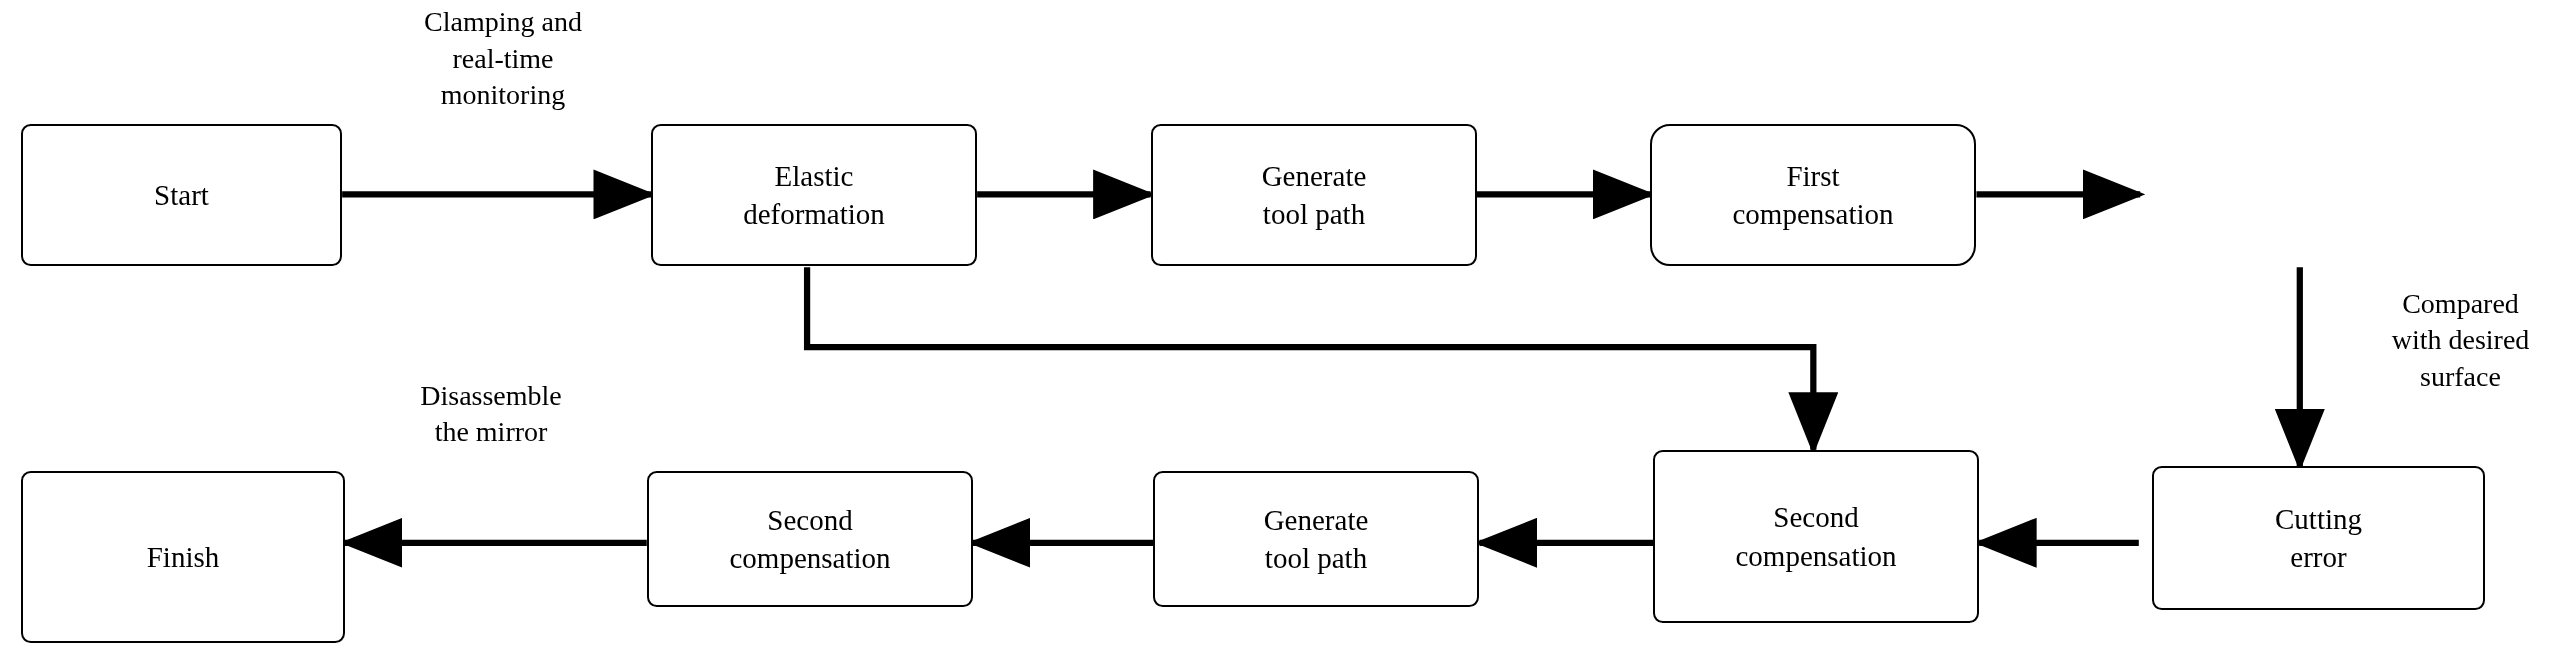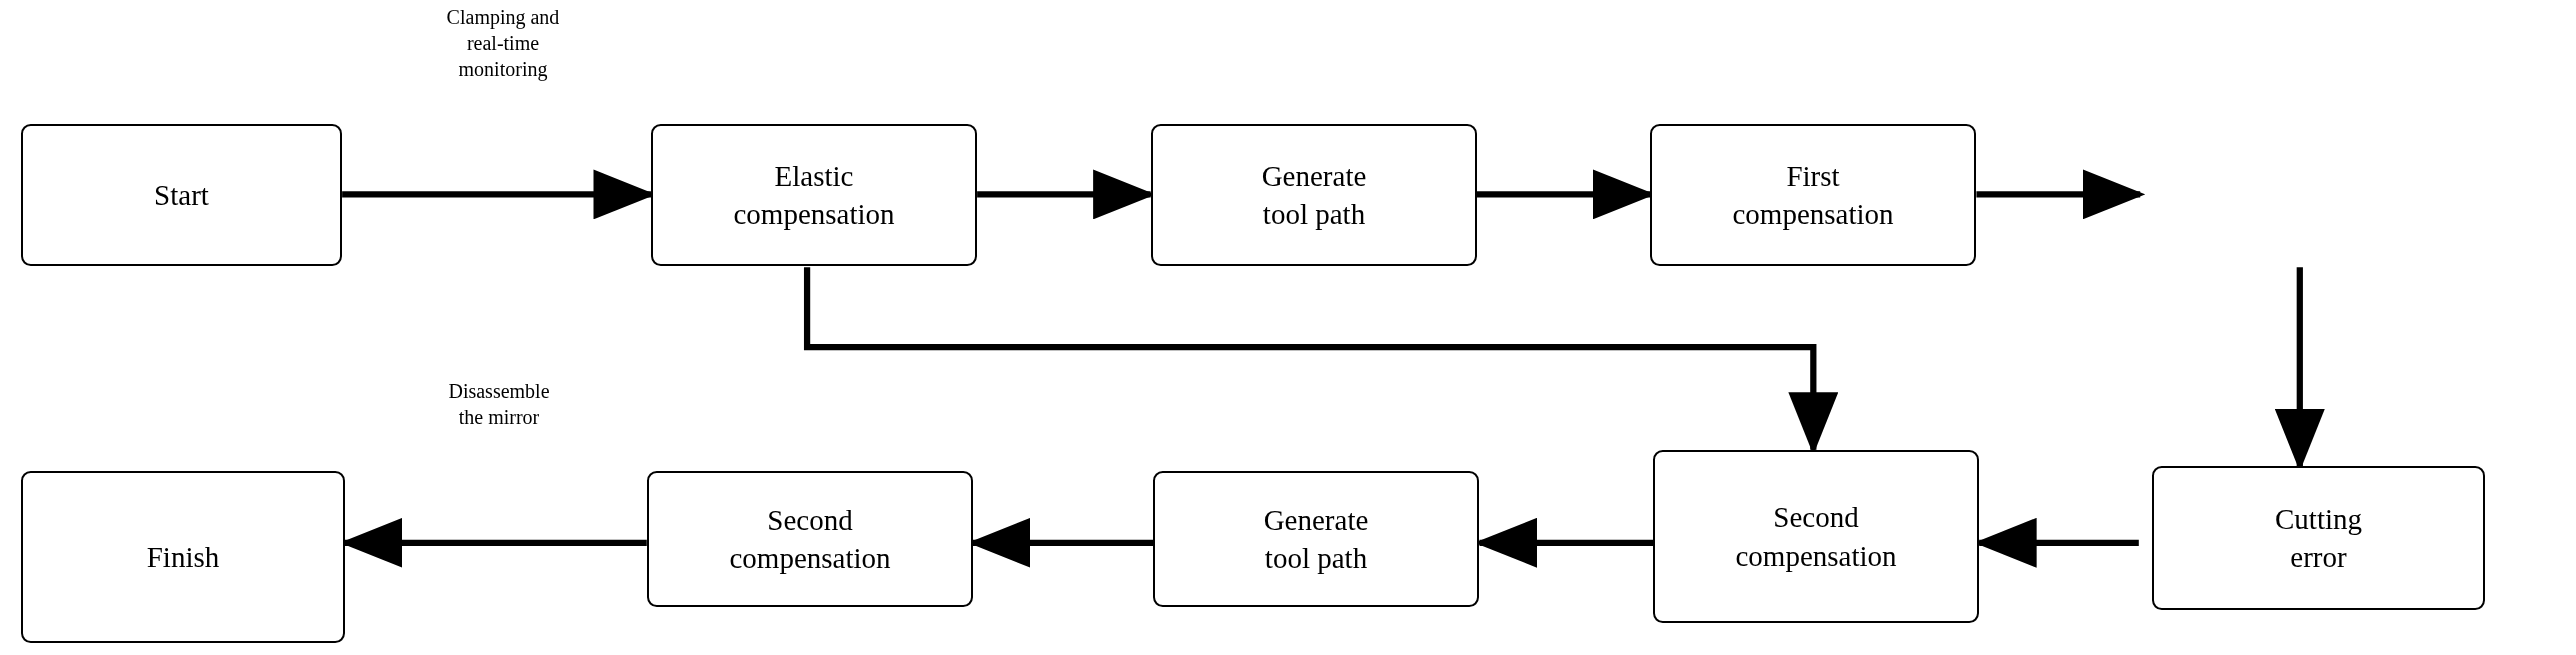--- a/index.html
+++ b/index.html
@@ -29,21 +29,21 @@
     line-height:1.32;
     font-size:29px;
     padding:2.8px 7px;
     z-index:3;
   }
   .node .nlabel{display:block;white-space:pre-line;}
   
   .caption{
     position:absolute;
     text-align:center;
-    font-size:20px;
+    font-size:28px;
     line-height:1.3;
     white-space:pre-line;
     z-index:4;
   }
   
   #wires{
     position:absolute;
     left:0;top:0;
     width:2576px;
     height:656px;
@@ -79,29 +79,29 @@
       <path d="M1163,385 L1163,500 L2613,500 L2613,648"></path>
     </g>
   </svg>
 
   <div class="node" style="left:21px;  top:124px; width:321px; height:142px;text-align:center;">
     <span class="nlabel">Start</span>
   </div>
 
   <div class="node" style="left:651px; top:124px; width:326px; height:142px;">
     <span class="nlabel">Elastic
-compensation</span>
+deformation</span>
   </div>
 
   <div class="node" style="left:1151px; top:124px; width:326px; height:142px;">
     <span class="nlabel">Generate
 tool  path</span>
   </div>
 
-  <div class="node" style="left:1650px; top:124px; width:326px; height:142px;">
+  <div class="node" style="left:1650px; top:124px; width:326px; height:142px;border-radius:20px;">
     <span class="nlabel">First
 compensation</span>
   </div>
 
 
   <div class="node" style="left:21px;  top:471px; width:324px; height:172px;">
     <span class="nlabel">Finish</span>
   </div>
 
   <div class="node" style="left:647px; top:471px; width:326px; height:136px;">
@@ -121,18 +121,21 @@
 
   <div class="node" style="left:2139px; top:466px; width:333px; height:144px;margin-left:13px;">
     <span class="nlabel">Cutting
 error</span>
   </div>
 
   <div class="caption" style="left:364px; top:4.2px; width:278px;">Clamping and
 real-time
 monitoring</div>
 
+  <div class="caption" style="left:2346px; top:286px; width:229px;">Compared
+with desired
+surface</div>
 
-  <div class="caption" style="left:360px; top:378px; width:278px;">Disassemble
+  <div class="caption" style="left:352px; top:378px; width:278px;">Disassemble
 the mirror</div>
 
 </div>
 
 
 </body></html>

